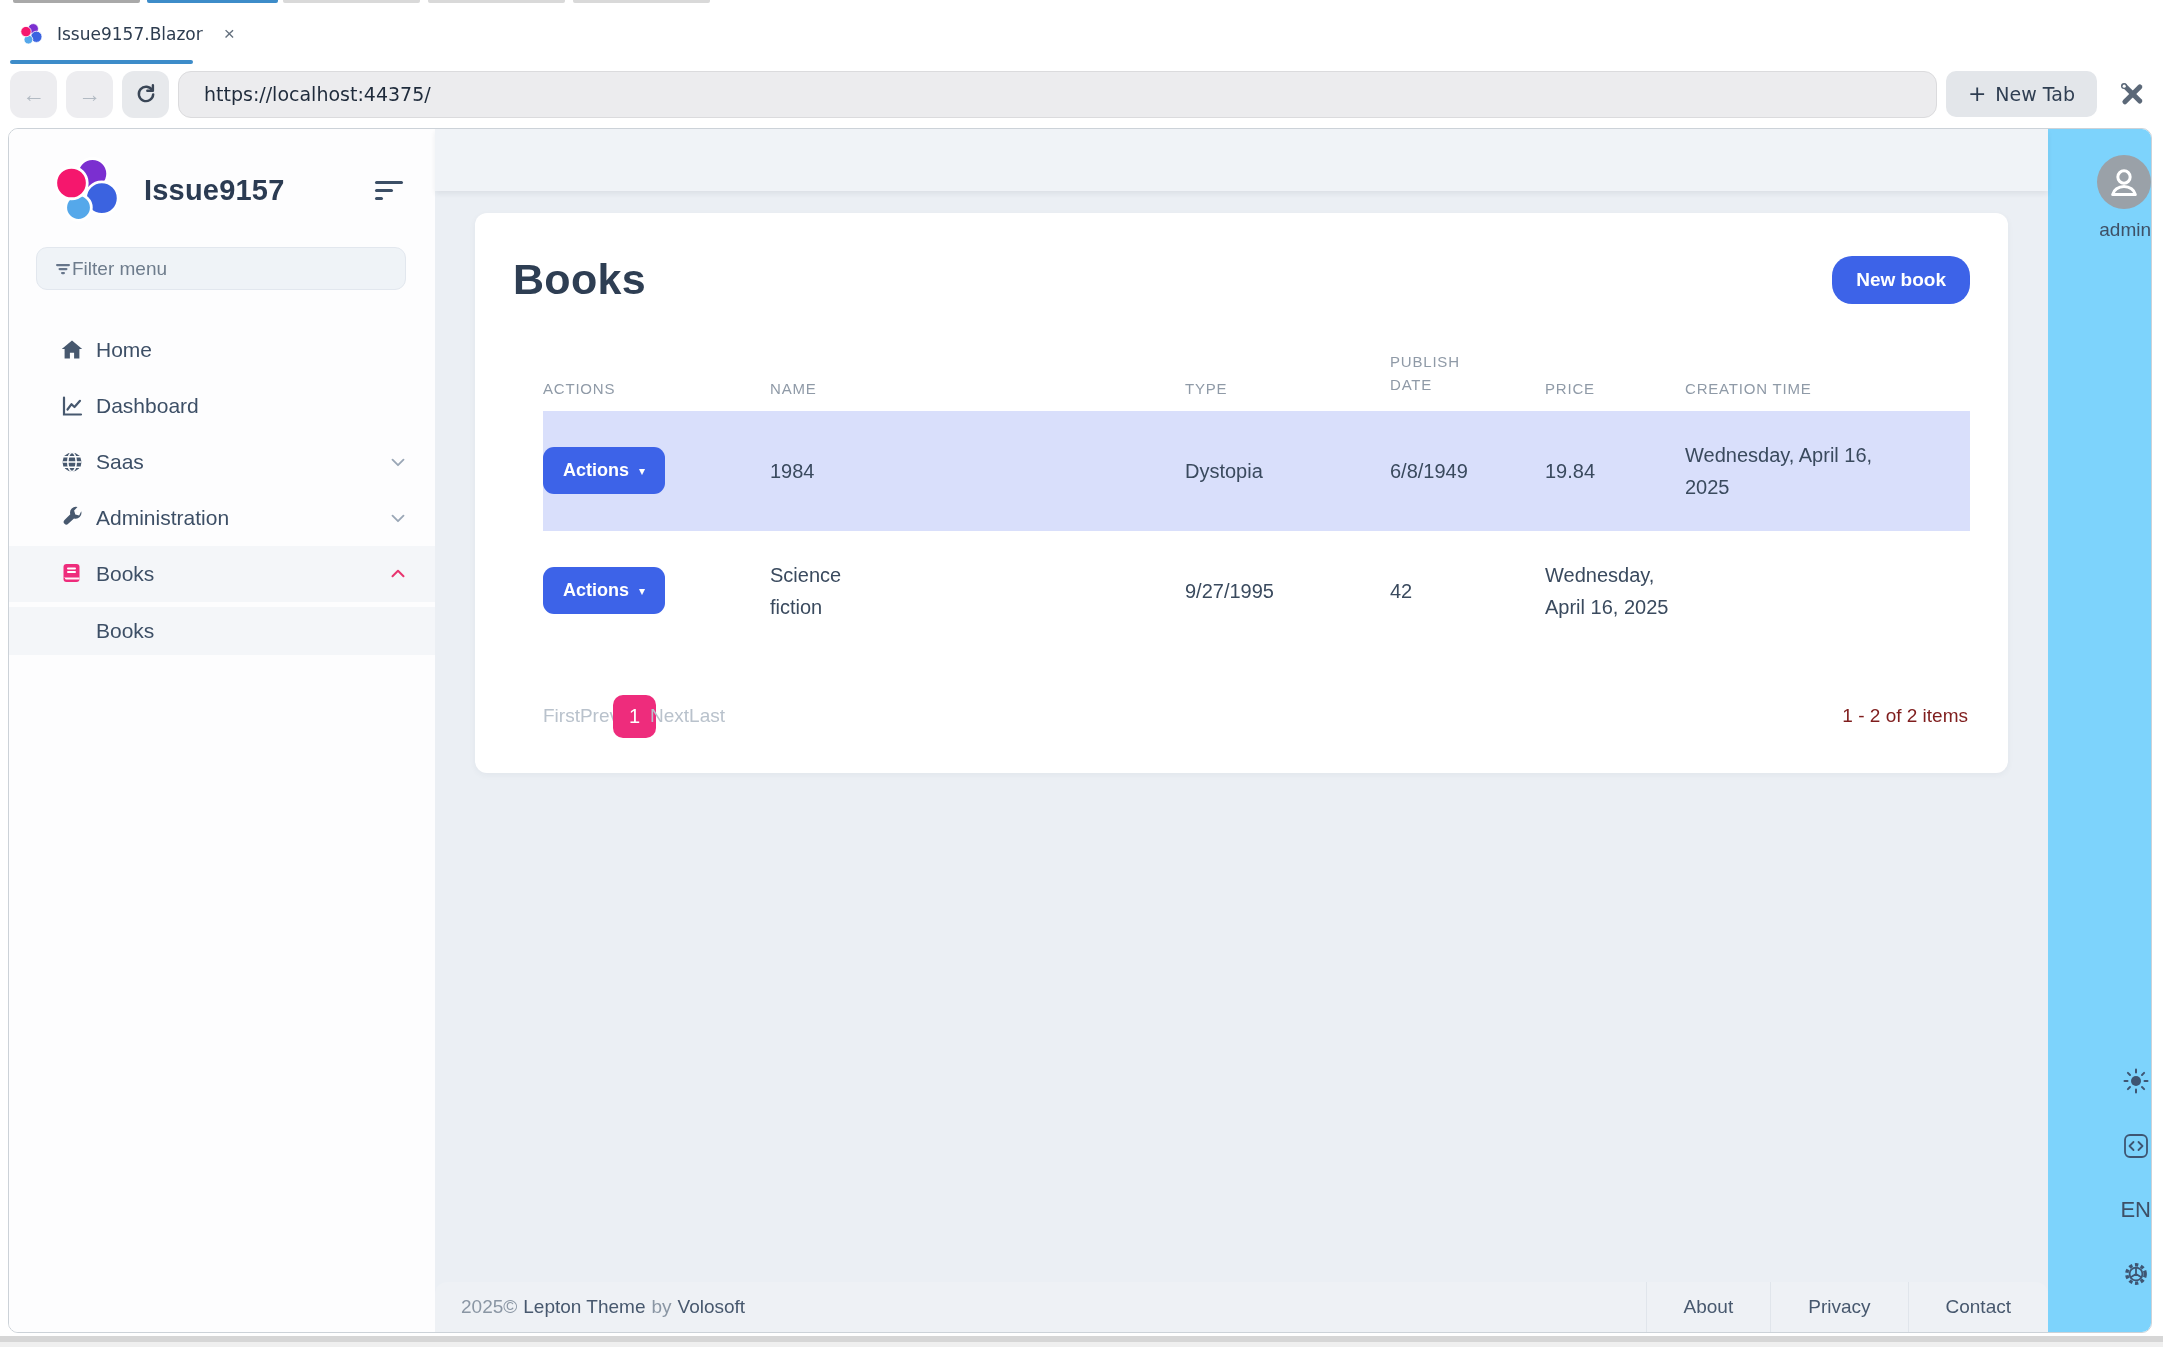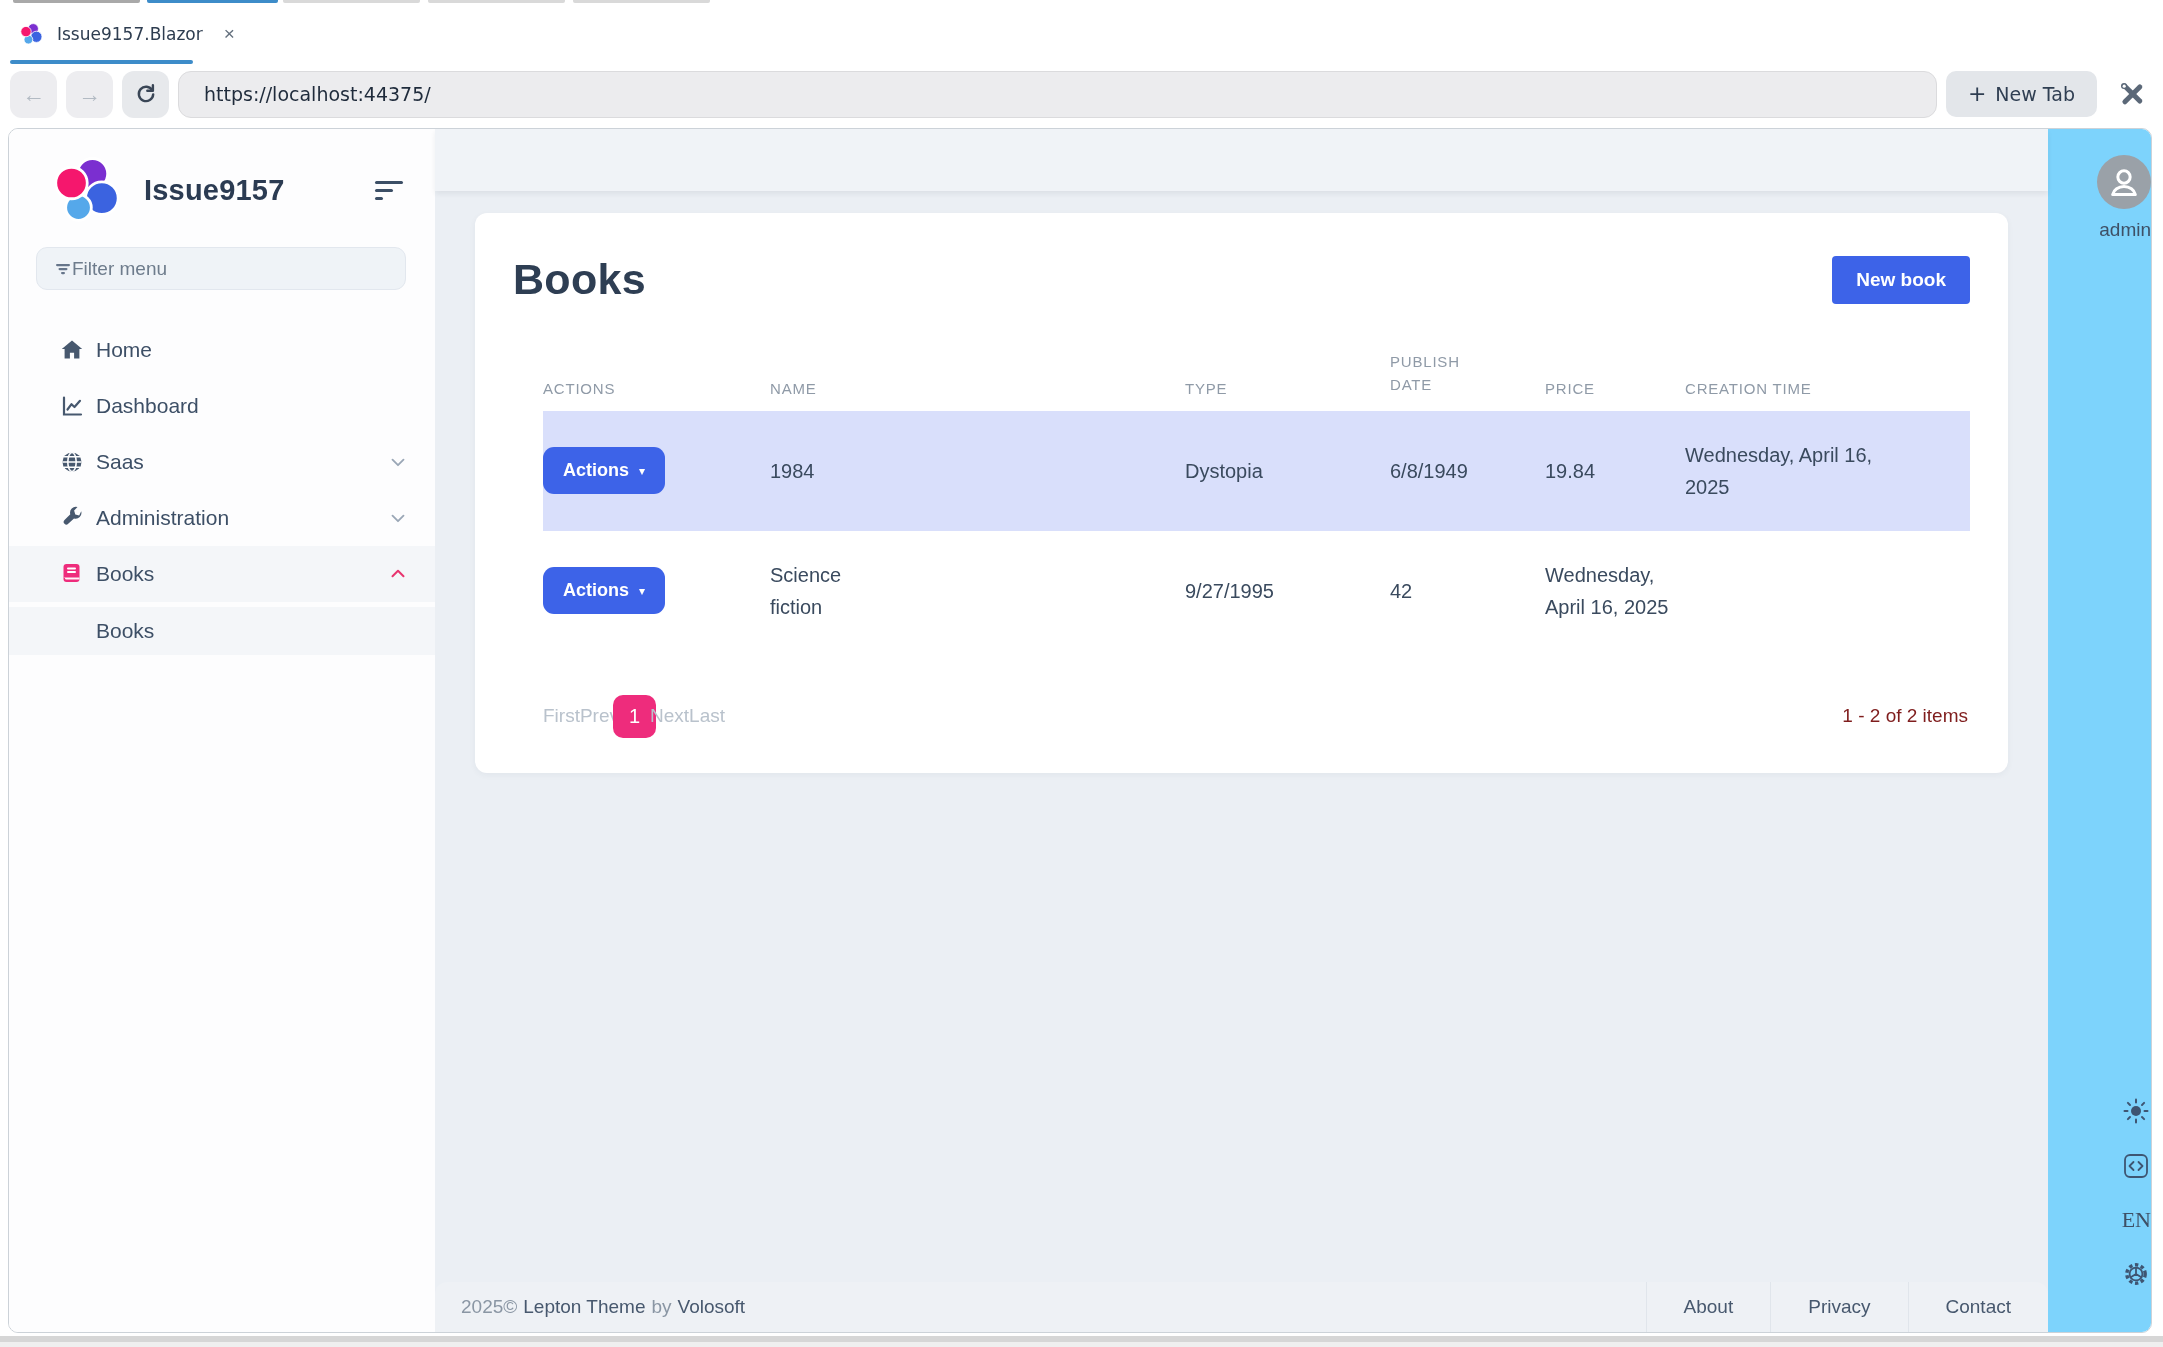--- a/index.html
+++ b/index.html
@@ -69,21 +69,21 @@
 
   
   .main { flex:1; min-width:0; display:flex; flex-direction:column; background:#ebeff4; }
   .main-header { height:62px; background:#f0f3f7; box-shadow:0 3px 5px rgba(30,40,60,.07);
                  position:relative; z-index:2; }
   .content { flex:1; padding:22px 40px 0 40px; }
   .card { background:#ffffff; border-radius:12px; height:560px;
           box-shadow:0 2px 6px rgba(40,50,70,.05); padding:42px 38px 0 38px; }
   .card-head { display:flex; justify-content:space-between; align-items:center; }
   .page-title { font-size:43px; font-weight:600; color:#2e3e53; letter-spacing:.3px; }
-  .btn-primary { background:#3d63e8; color:#ffffff; border:none; border-radius:4px;
+  .btn-primary { background:#3d63e8; color:#ffffff; border:none; border-radius:20px;
                  padding:13px 24px; font-size:19px; font-weight:700; cursor:pointer; }
 
   
   .tbl { margin-top:46px; padding-left:30px; }
   .tr { display:grid; grid-template-columns:227px 415px 205px 155px 140px 1fr;
         align-items:center; }
   .tr.head { align-items:end; padding-bottom:14px; }
   .th { font-size:15px; color:#8f9aa7; letter-spacing:.8px; }
   .th .wrapcap { display:inline-block; max-width:82px; line-height:1.55; }
   .td { padding:28px 0; font-size:20px; color:#3a4a5e; line-height:1.6; }
@@ -112,21 +112,21 @@
   .f-link { display:flex; align-items:center; padding:0 37px;
             border-left:1px solid #e0e5eb; color:#47586e; cursor:pointer; }
 
   
   .rail { width:103px; background:#7dd3fc; display:flex; flex-direction:column;
           align-items:flex-end; }
   .avatar { margin-top:26px; width:54px; height:54px; border-radius:50%;
             background:#9aa1a8; display:flex; align-items:center; justify-content:center; }
   .rail-user { margin-top:10px; font-size:19px; color:#3e5066; }
   .rail-bottom { margin-top:auto; display:flex; flex-direction:column; align-items:center;
-                 gap:27px; padding-bottom:44px;font-family:Liberation Serif, serif; }
+                 gap:37px; padding-bottom:44px; }
   .rail-lang { font-size:22px; color:#3e5066; }
 
   
   .strip1 { position:absolute; left:0; top:1336px; width:2163px; height:6px; background:#d6d6d6; }
   .strip2 { position:absolute; left:0; top:1342px; width:2163px; height:5px; background:#efefef; }
 
   svg { display:block; }
 </style>
 </head>
 <body>

